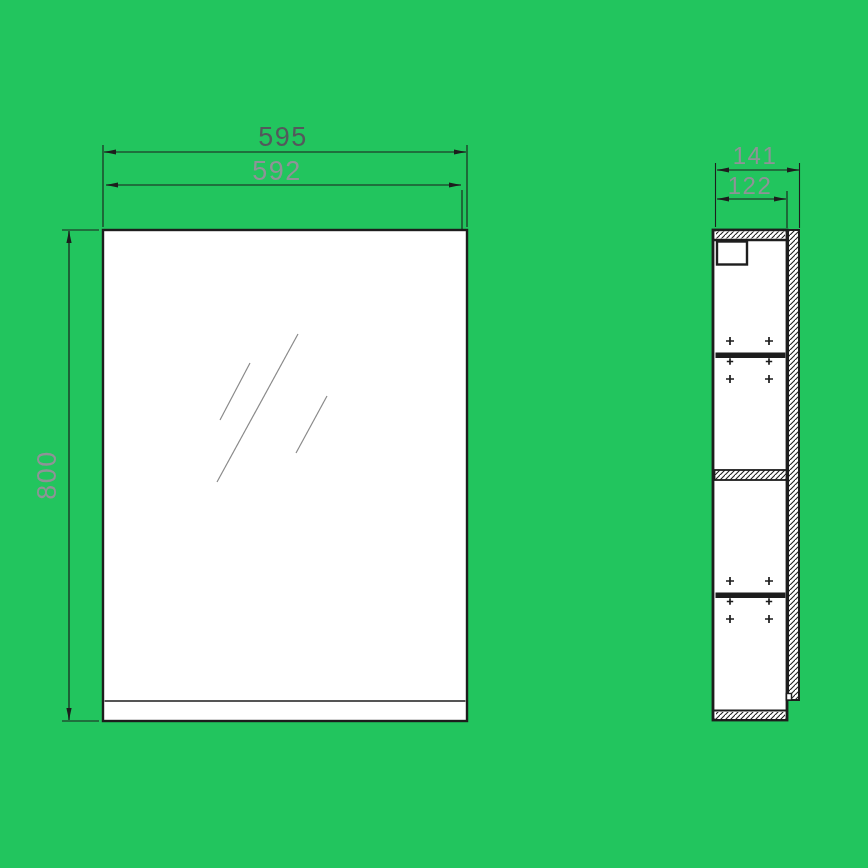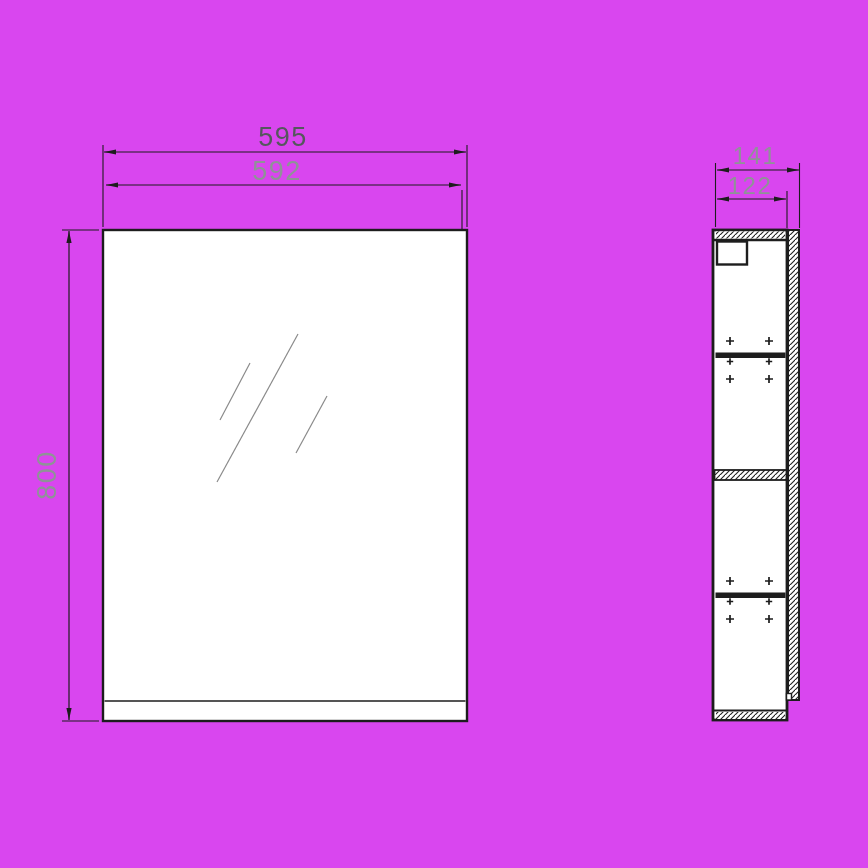--- a/index.html
+++ b/index.html
@@ -5,21 +5,21 @@
   html, body {
     margin: 0;
     padding: 0;
     background: #ffffff;
     font-family: "Liberation Sans", sans-serif;
   }
   .canvas {
     position: relative;
     width: 868px;
     height: 868px;
-    background: #d946ef;
+    background: #22c55e;
     overflow: hidden;
   }
   svg { display: block; }
   .dim-text {
     font-family: "Liberation Sans", sans-serif;
     font-weight: 400;
     letter-spacing: 1.5px;
   }
   .dim-primary   { font-size: 27px; fill: #54585c; }
   .dim-secondary { font-size: 27px; fill: #8f9397; }

